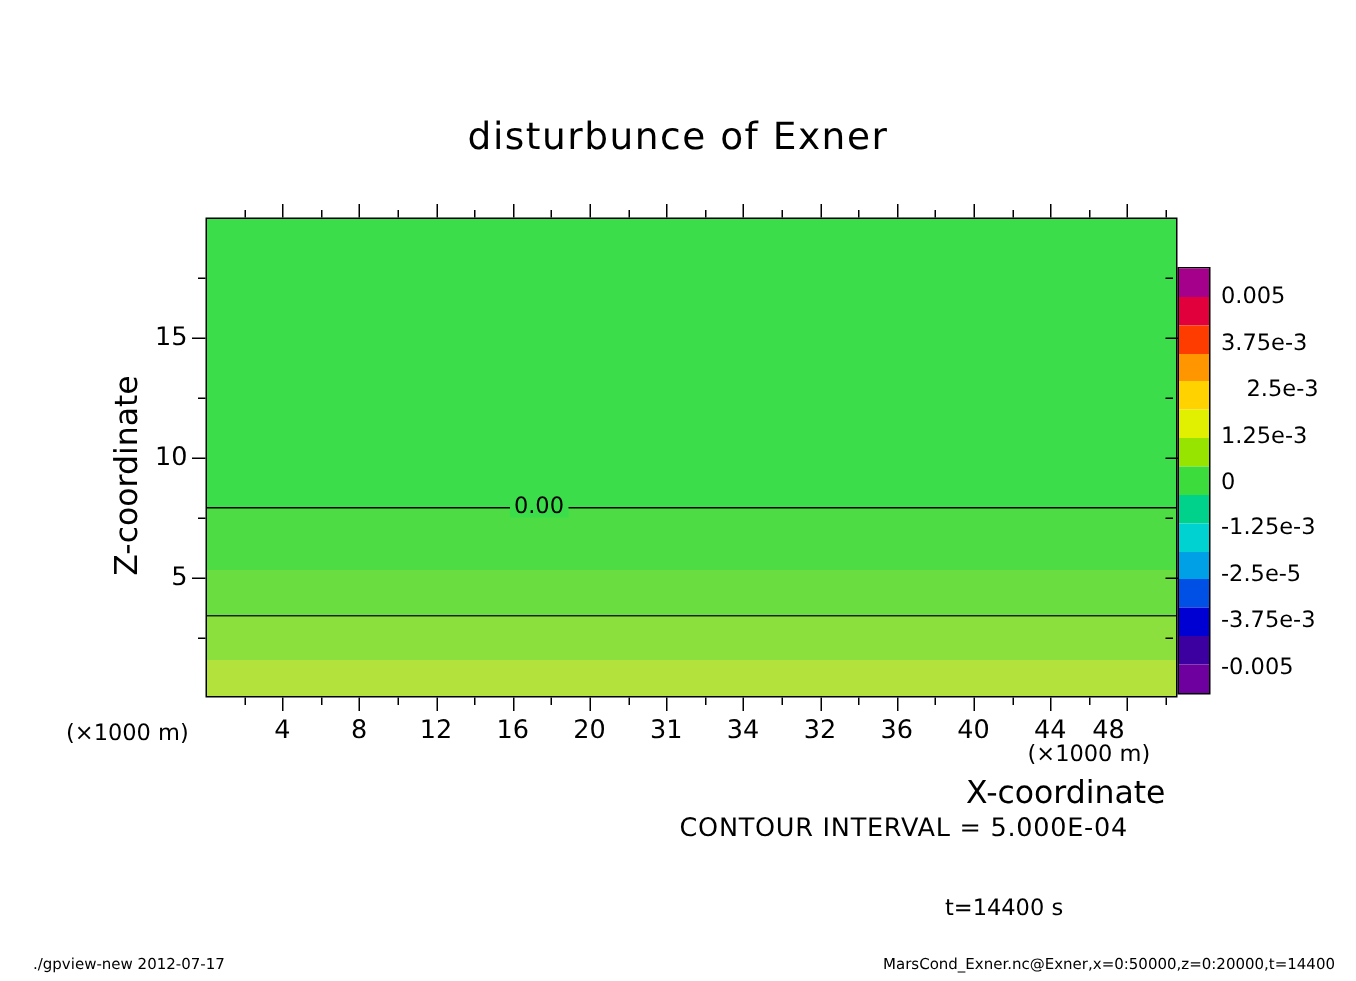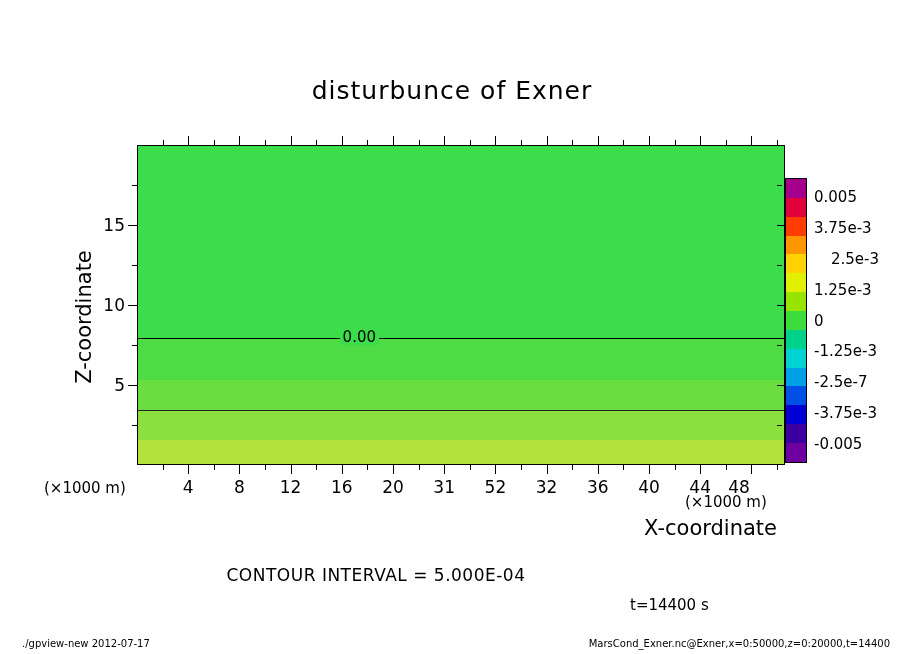--- a/index.html
+++ b/index.html
@@ -143,23 +143,23 @@
     left: 814px;
     font-size: 15px;
     white-space: nowrap;
     transform: translateY(-50%);
     font-family: "DejaVu Sans", sans-serif;
   }
 
   
   #contour-interval {
     left: 0;
-    top: 565px;
+    top: 542px;
     width: 752px;
-    text-align: center;
+    text-align: right;
     font-size: 17px;
     letter-spacing: 0.5px;
     font-family: "DejaVu Sans", sans-serif;
   }
   #time-label {
     left: 630px;
     top: 596px;
     font-size: 15px;
     font-family: "DejaVu Sans", sans-serif;
   }
@@ -236,21 +236,21 @@
     <div class="tick-v abs" style="left: 341.8px; top: 465px; height: 9px;"></div>
     <div class="xticklabel abs" style="left: 341.8px; top: 477px;">16</div>
     <div class="tick-v abs" style="left: 393px; top: 136px; height: 9px;"></div>
     <div class="tick-v abs" style="left: 393px; top: 465px; height: 9px;"></div>
     <div class="xticklabel abs" style="left: 393px; top: 477px;">20</div>
     <div class="tick-v abs" style="left: 444.2px; top: 136px; height: 9px;"></div>
     <div class="tick-v abs" style="left: 444.2px; top: 465px; height: 9px;"></div>
     <div class="xticklabel abs" style="left: 444.2px; top: 477px;">31</div>
     <div class="tick-v abs" style="left: 495.4px; top: 136px; height: 9px;"></div>
     <div class="tick-v abs" style="left: 495.4px; top: 465px; height: 9px;"></div>
-    <div class="xticklabel abs" style="left: 495.4px; top: 477px;">52</div>
+    <div class="xticklabel abs" style="left: 495.4px; top: 477px;">34</div>
     <div class="tick-v abs" style="left: 546.6px; top: 136px; height: 9px;"></div>
     <div class="tick-v abs" style="left: 546.6px; top: 465px; height: 9px;"></div>
     <div class="xticklabel abs" style="left: 546.6px; top: 477px;">32</div>
     <div class="tick-v abs" style="left: 597.8px; top: 136px; height: 9px;"></div>
     <div class="tick-v abs" style="left: 597.8px; top: 465px; height: 9px;"></div>
     <div class="xticklabel abs" style="left: 597.8px; top: 477px;">36</div>
     <div class="tick-v abs" style="left: 649px; top: 136px; height: 9px;"></div>
     <div class="tick-v abs" style="left: 649px; top: 465px; height: 9px;"></div>
     <div class="xticklabel abs" style="left: 649px; top: 477px;">40</div>
     <div class="tick-v abs" style="left: 700.2px; top: 136px; height: 9px;"></div>
@@ -301,16 +301,16 @@
     <div class="tick-h abs" style="top: 265px; left: 132px; width: 5px;"></div>
     <div class="tick-h abs" style="top: 265px; left: 777px; width: 5px;"></div>
     <div class="tick-h abs" style="top: 185px; left: 132px; width: 5px;"></div>
     <div class="tick-h abs" style="top: 185px; left: 777px; width: 5px;"></div>
     <div class="cbar-label abs" style="top: 197px;">0.005</div>
     <div class="cbar-label abs" style="top: 227.875px;">3.75e-3</div>
     <div class="cbar-label abs" style="top: 258.75px; margin-left: 17px;">2.5e-3</div>
     <div class="cbar-label abs" style="top: 289.625px;">1.25e-3</div>
     <div class="cbar-label abs" style="top: 320.5px;">0</div>
     <div class="cbar-label abs" style="top: 351.375px;">-1.25e-3</div>
-    <div class="cbar-label abs" style="top: 382.25px;">-2.5e-7</div>
+    <div class="cbar-label abs" style="top: 382.25px;">-2.5e-5</div>
     <div class="cbar-label abs" style="top: 413.125px;">-3.75e-3</div>
     <div class="cbar-label abs" style="top: 444px;">-0.005</div>
   </div>
 
 </body></html>

